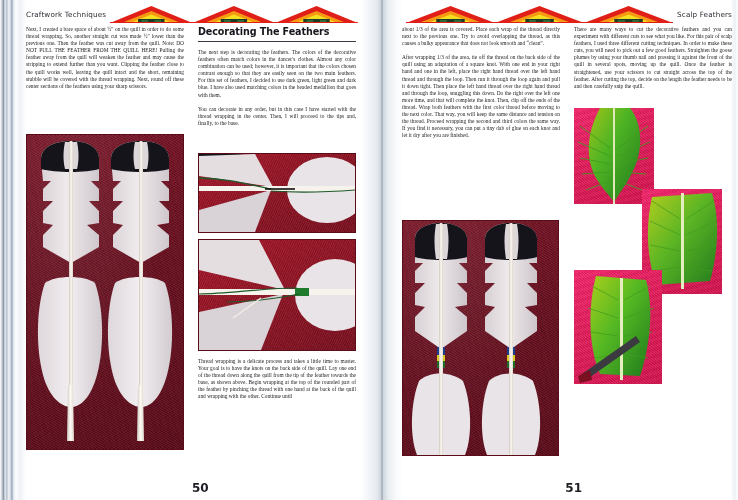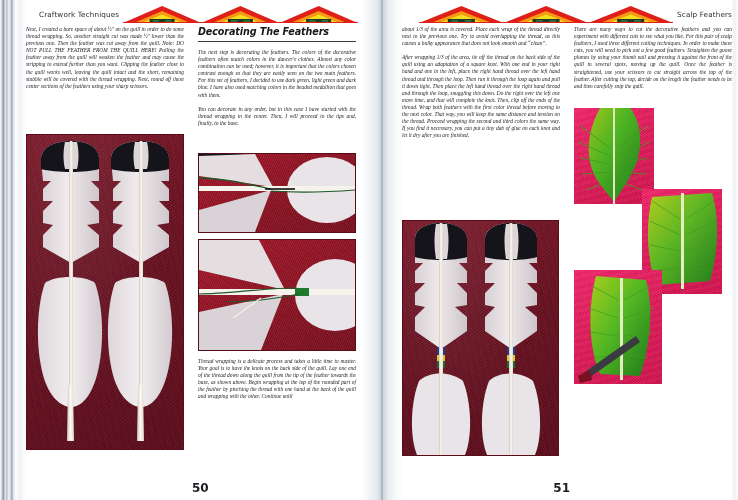--- a/index.html
+++ b/index.html
@@ -63,21 +63,21 @@
     background: #ffffff;
   }
   .page-left  { left: 26px;  width: 336px; }
   .page-right { left: 402px; width: 330px; }
 
   
   .runhead {
     position: absolute;
     top: 5px;
     height: 18px;
-    left: 13px; right: 0;
+    left: 0; right: 0;
     display: flex;
     align-items: center;
   }
   .runhead-label {
     font-family: "DejaVu Sans", sans-serif;
     font-size: 7.2px;
     letter-spacing: .15px;
     color: #2b2b33;
     white-space: nowrap;
     flex: 0 0 auto;
@@ -92,21 +92,20 @@
     display: block;
   }
 
   
   .cols {
     position: absolute;
     top: 26px;
     left: 0; right: 0; bottom: 22px;
     display: flex;
     gap: 14px;
-    font-style: italic;
   }
   .col { width: 158px; position: relative; }
 
   p.body {
     margin: 0 0 7px 0;
     font-size: 5.35px;
     line-height: 7.1px;
     text-align: justify;
     color: #19191f;
     letter-spacing: .02px;
@@ -129,21 +128,21 @@
 
   .pagenum {
     position: absolute;
     bottom: 5px;
     font-family: "DejaVu Sans", sans-serif;
     font-size: 12px;
     font-weight: bold;
     color: #1d1d24;
   }
   .pagenum.left  { left: 166px; }
-  .pagenum.right { right: 162px; margin-left: 16px; }
+  .pagenum.right { right: 150px; margin-left: 16px; }
 
   
   .photo {
     position: absolute;
     background: #6e1322;
     overflow: hidden;
   }
   .photo .fill { position: absolute; inset: 0; }
 
   

